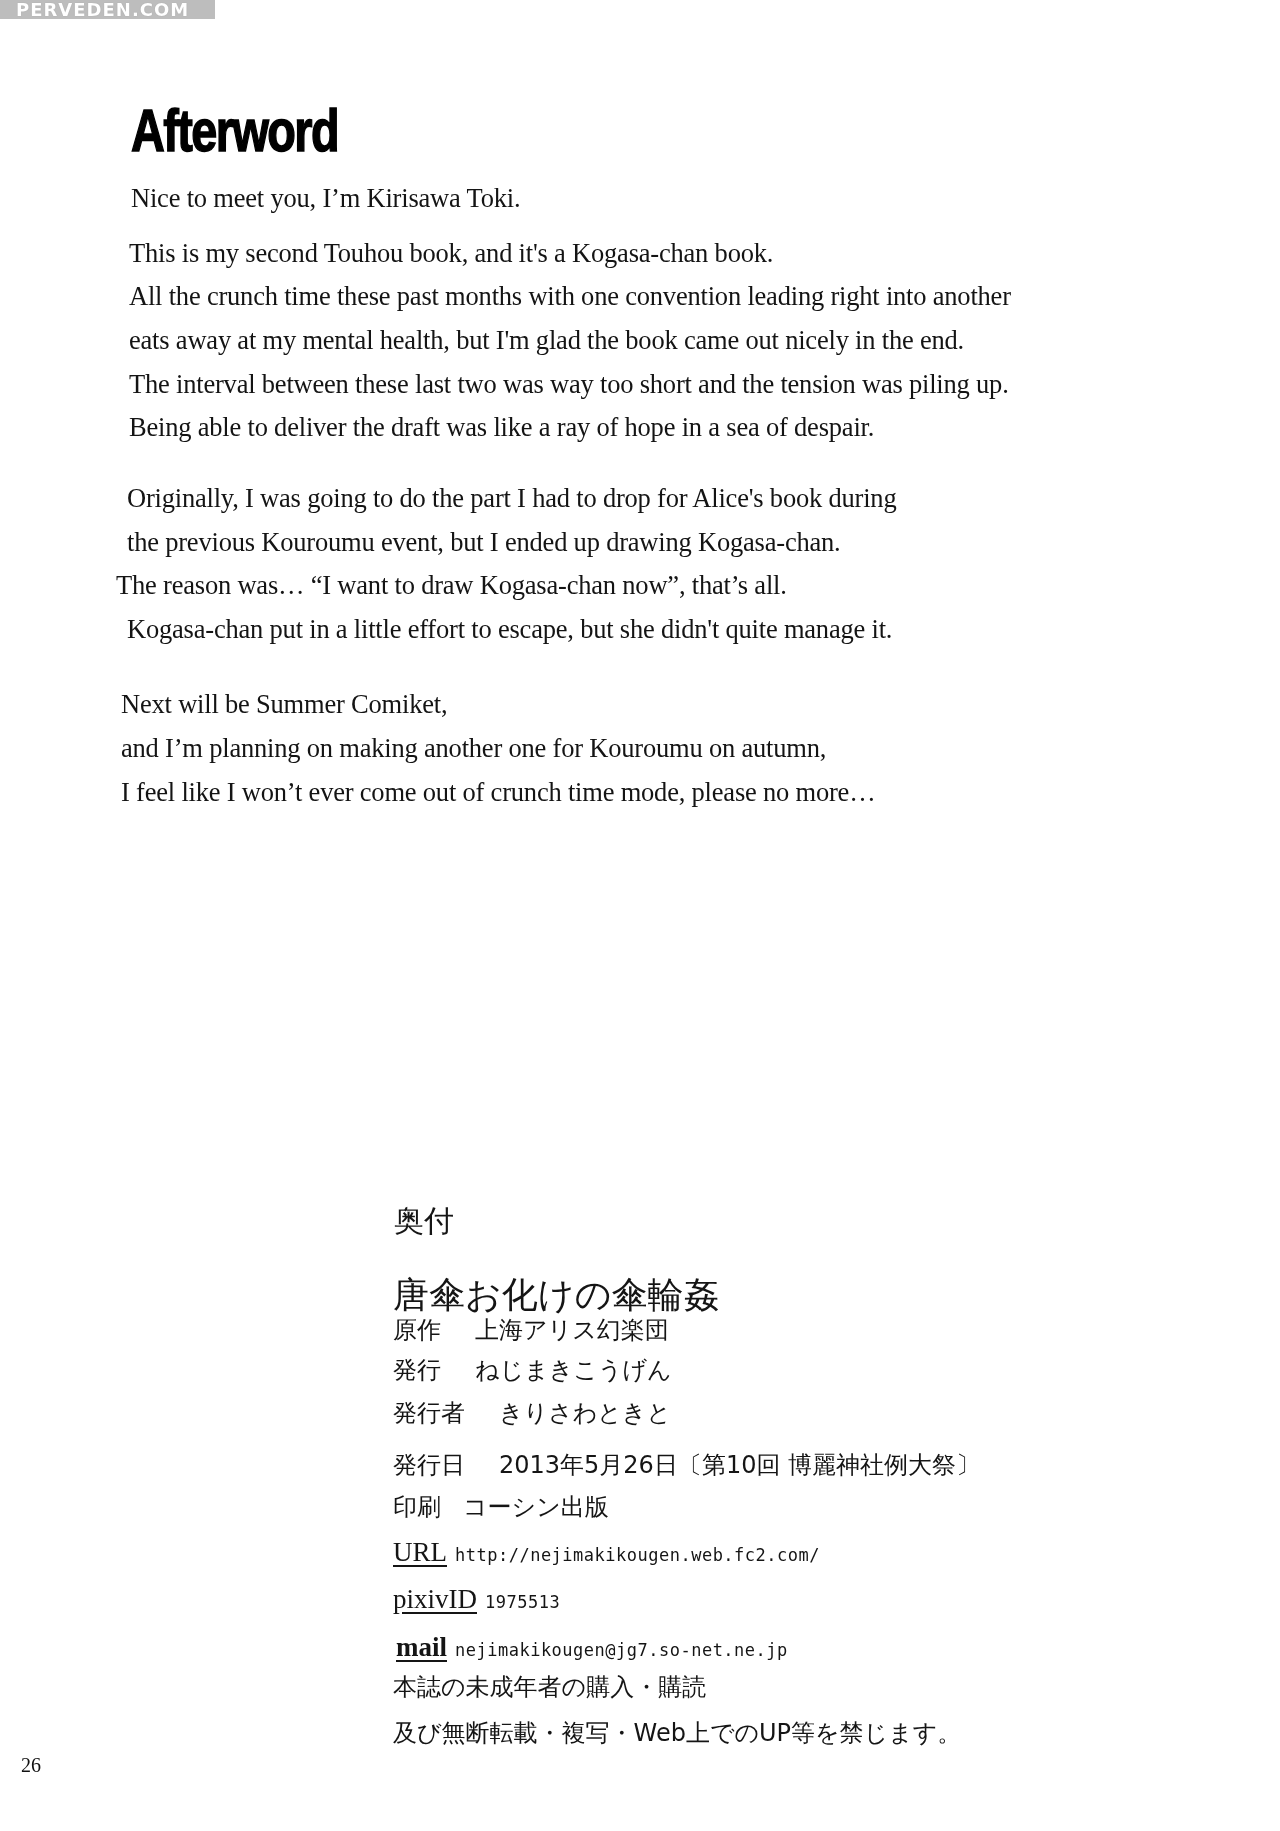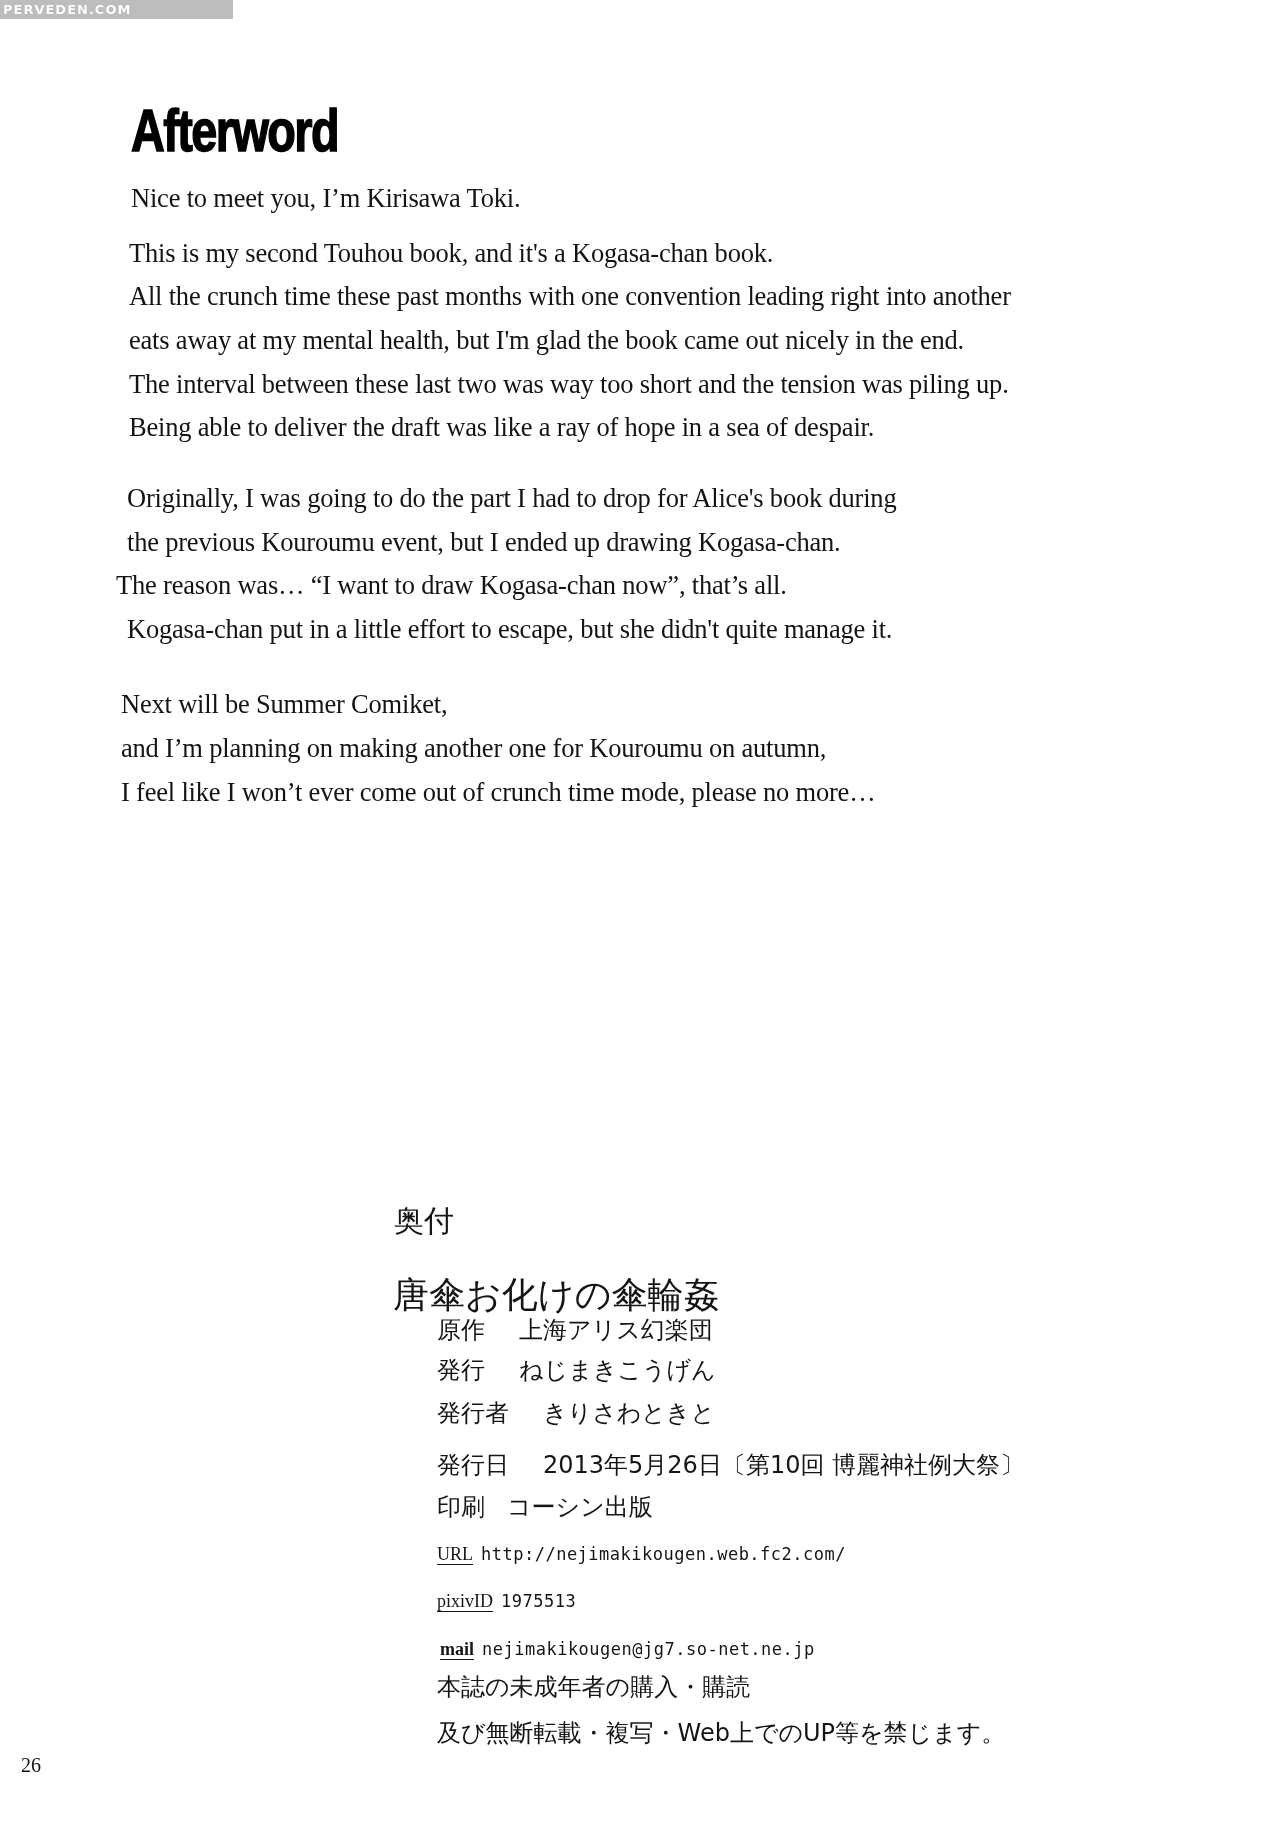--- a/index.html
+++ b/index.html
@@ -2,49 +2,49 @@
 <html><head>
 <meta charset="utf-8">
 <style>
   html, body { margin:0; padding:0; }
   body {
     width:1280px; height:1831px; position:relative; overflow:hidden;
     background:#ffffff; color:#111;
     font-family:"Liberation Serif", "DejaVu Serif", serif;
   }
   .watermark {
-    position:absolute; left:0; top:0; height:19px; width:233px;
+    position:absolute; left:0; top:0; height:19px; width:215px;
     background:#bdbdbd; color:#ffffff;
-    font-family:"DejaVu Sans", sans-serif; font-weight:bold; font-size:13px;
-    letter-spacing:1px; line-height:19px; padding-left:3px; box-sizing:border-box;
+    font-family:"DejaVu Sans", sans-serif; font-weight:bold; font-size:18px;
+    letter-spacing:1px; line-height:19px; padding-left:16px; box-sizing:border-box;
     text-shadow:0 0 1px #9a9a9a;
   }
   .title {
     position:absolute; left:131px; top:98px; margin:0;
     font-family:"Liberation Sans", "DejaVu Sans", sans-serif; font-weight:900;
     font-size:60px; line-height:66px; letter-spacing:-2px; color:#000;
     transform:scaleX(0.78); transform-origin:left center;
     -webkit-text-stroke:1.5px #000;
   }
   .line {
     position:absolute; white-space:nowrap;
     font-family:"Liberation Serif", serif; font-size:26.5px; line-height:30px;
     color:#141414; letter-spacing:-0.2px;
   }
   .colophon {
     position:absolute; white-space:nowrap; color:#151515;
     font-family:"DejaVu Sans", sans-serif;
   }
   .c-head { font-size:30px; line-height:36px; }
   .c-title { font-size:36px; line-height:36px; }
-  .c-row { font-size:24px; line-height:30px;margin-left:44px; }
+  .c-row { font-size:24px; line-height:30px; }
   .c-row .k { display:inline-block; }
   .c-row .gap { display:inline-block; width:34px; }
   .mono { font-family:"DejaVu Sans Mono", "Liberation Mono", monospace; font-size:17px; letter-spacing:0.5px; }
-  .ul-label { text-decoration:underline; text-underline-offset:4px; padding-right:8px; font-family:"Liberation Serif", serif; font-size:18px; }
+  .ul-label { text-decoration:underline; text-underline-offset:4px; padding-right:8px; font-family:"Liberation Serif", serif; font-size:27px; }
   .pagenum {
     position:absolute; left:21px; top:1754px;
     font-family:"Liberation Serif", serif; font-size:20px; color:#111;
   }
 </style>
 </head>
 <body>
 
 <div class="watermark">PERVEDEN.COM</div>
 

